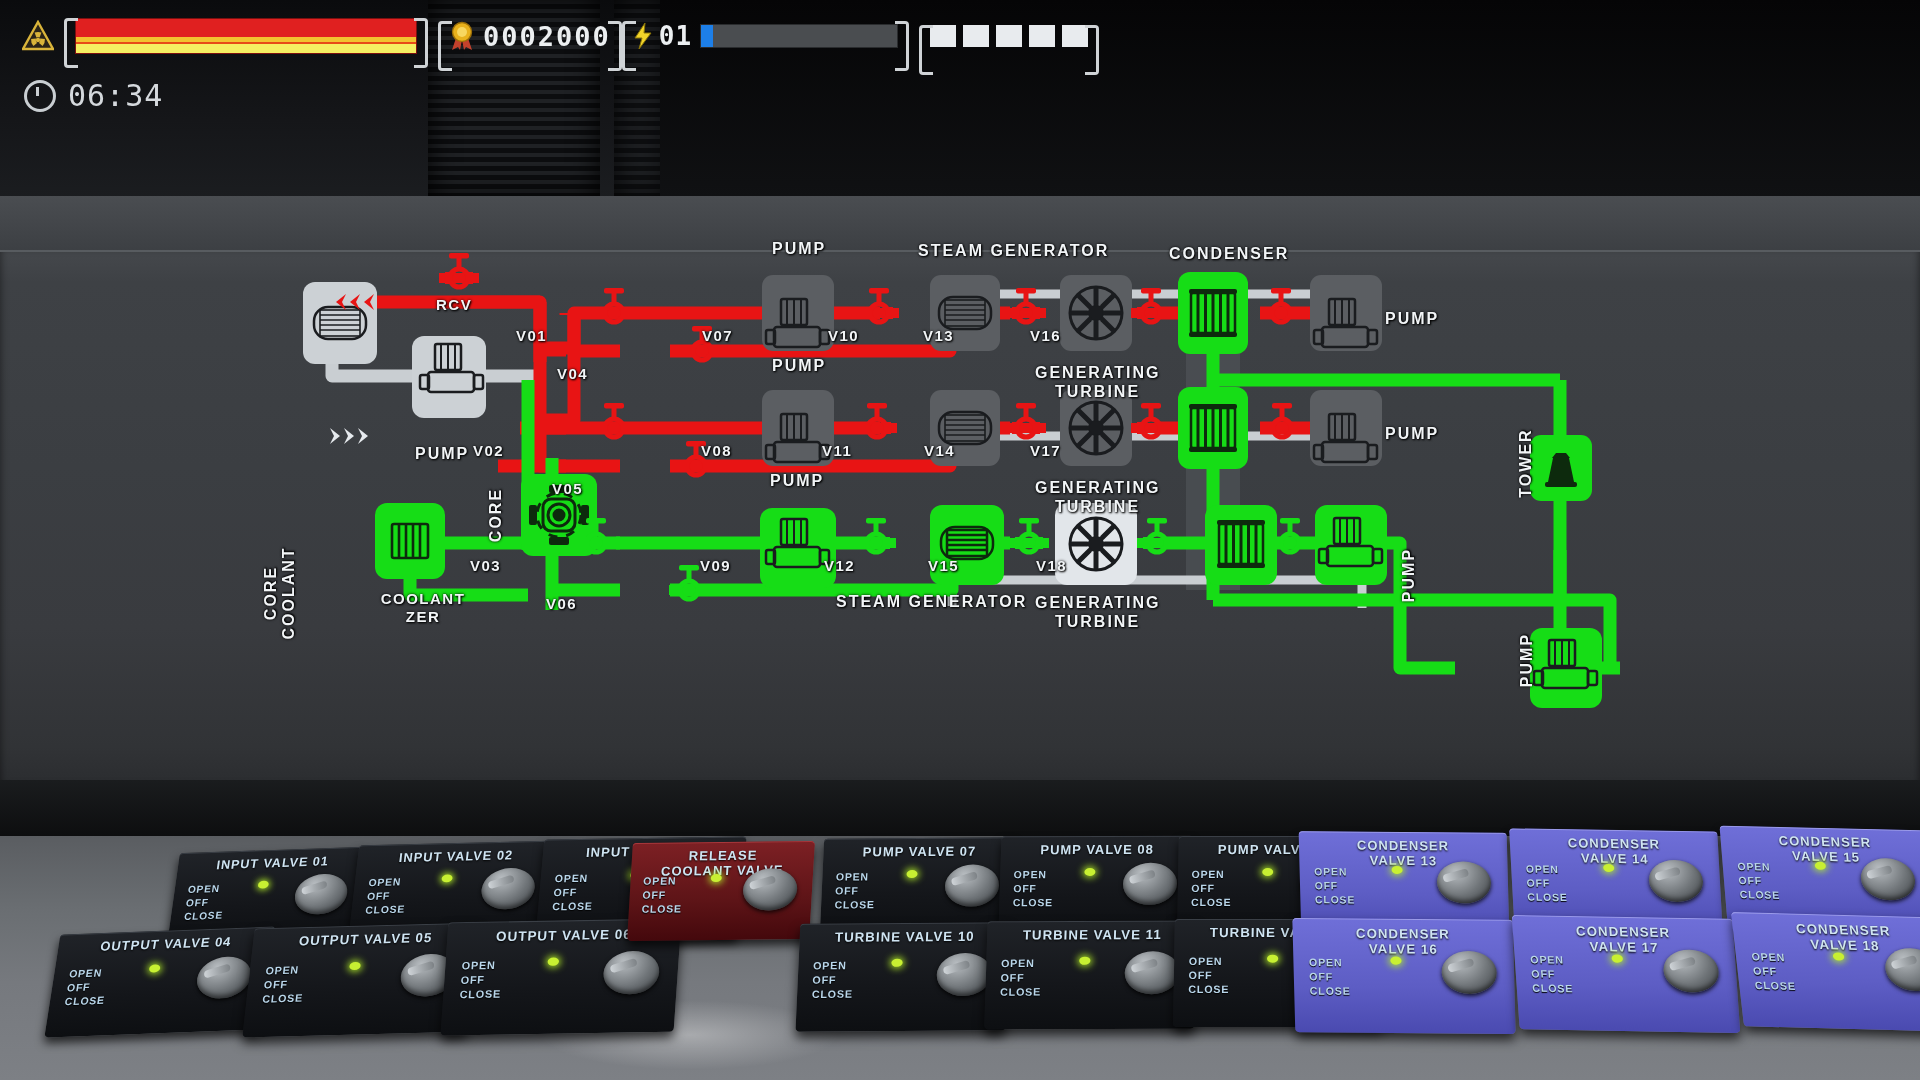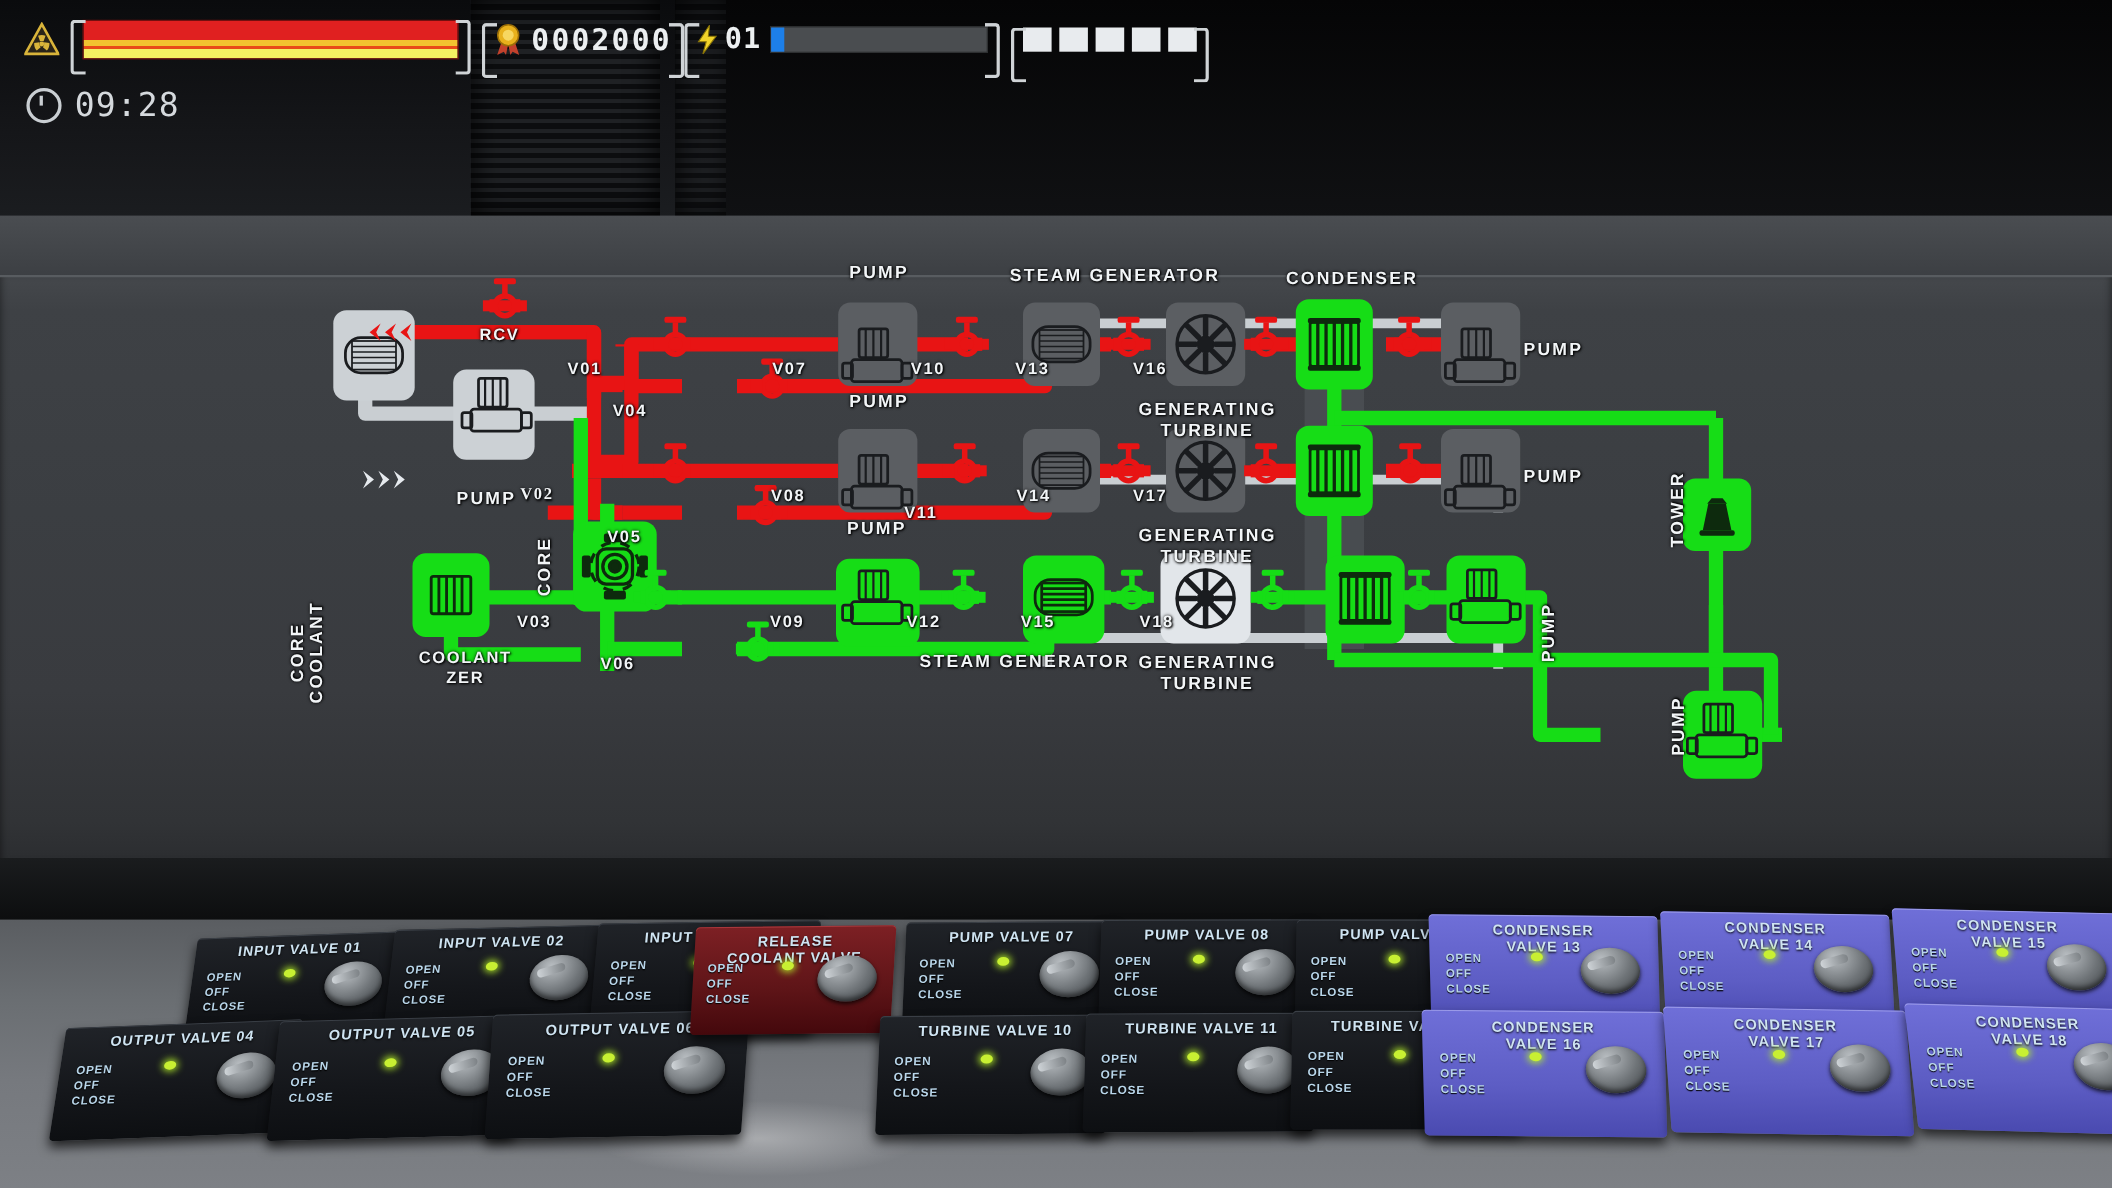--- a/index.html
+++ b/index.html
@@ -149,21 +149,21 @@
           <span class="slot"></span>
           <span class="slot"></span>
           <span class="slot"></span>
           <span class="slot"></span>
         </span>
       </span>
     </div>
 
     <div class="clockrow">
       <span class="clockicon"></span>
-      <span class="clocktxt">09:28</span>
+      <span class="clocktxt">06:34</span>
     </div>
   </div>
 
 
   <div id="sch">
     <svg width="1920" height="540" viewBox="0 0 1920 540">
       <defs>
         <g id="valveRed">
           <rect x="-20" y="-5" width="40" height="10" fill="#e81414"></rect>
           <circle cx="0" cy="0" r="9" fill="none" stroke="#e81414" stroke-width="5"></circle>
@@ -556,30 +556,30 @@
 TURBINE</div>
 
     <div class="lbl big" style="left:1385px;top:60px;">PUMP</div>
     <div class="lbl big" style="left:1385px;top:175px;">PUMP</div>
     <div class="lbl big rot" style="left:1400px;top:365px;width:80px;text-align:center;">PUMP</div>
     <div class="lbl big rot" style="left:1517px;top:258px;width:90px;text-align:center;">TOWER</div>
     <div class="lbl big rot" style="left:1518px;top:455px;width:90px;text-align:center;">PUMP</div>
 
     <div id="valve-labels">
         <div class="lbl vlbl" style="left: 482px; top: 77px; padding-left: 34px;">V01</div>
-        <div class="lbl vlbl" style="left: 473px; top: 192px; font-family: Liberation Serif, serif;">V02</div>
+        <div class="lbl vlbl" style="left: 473px; top: 192px;">V02</div>
         <div class="lbl vlbl" style="left: 470px; top: 307px;">V03</div>
         <div class="lbl vlbl" style="left: 557px; top: 115px;">V04</div>
         <div class="lbl vlbl" style="left: 552px; top: 230px;">V05</div>
         <div class="lbl vlbl" style="left: 546px; top: 345px;">V06</div>
         <div class="lbl vlbl" style="left: 702px; top: 77px;">V07</div>
         <div class="lbl vlbl" style="left: 701px; top: 192px;">V08</div>
         <div class="lbl vlbl" style="left: 700px; top: 307px;">V09</div>
         <div class="lbl vlbl" style="left: 828px; top: 77px;">V10</div>
-        <div class="lbl vlbl" style="left: 822px; top: 208px;">V11</div>
+        <div class="lbl vlbl" style="left: 822px; top: 192px;">V11</div>
         <div class="lbl vlbl" style="left: 824px; top: 307px;">V12</div>
         <div class="lbl vlbl" style="left: 923px; top: 77px;">V13</div>
         <div class="lbl vlbl" style="left: 924px; top: 192px;">V14</div>
         <div class="lbl vlbl" style="left: 928px; top: 307px;">V15</div>
         <div class="lbl vlbl" style="left: 1030px; top: 77px;">V16</div>
         <div class="lbl vlbl" style="left: 1030px; top: 192px;">V17</div>
         <div class="lbl vlbl" style="left: 1036px; top: 307px;">V18</div>
       </div>
   </div>
 

